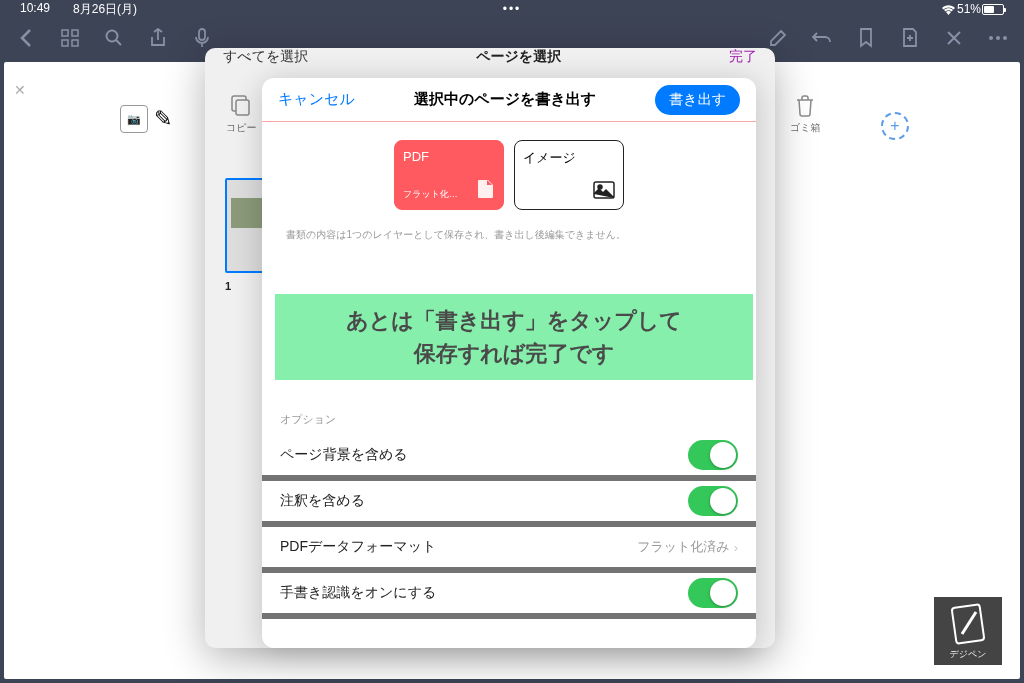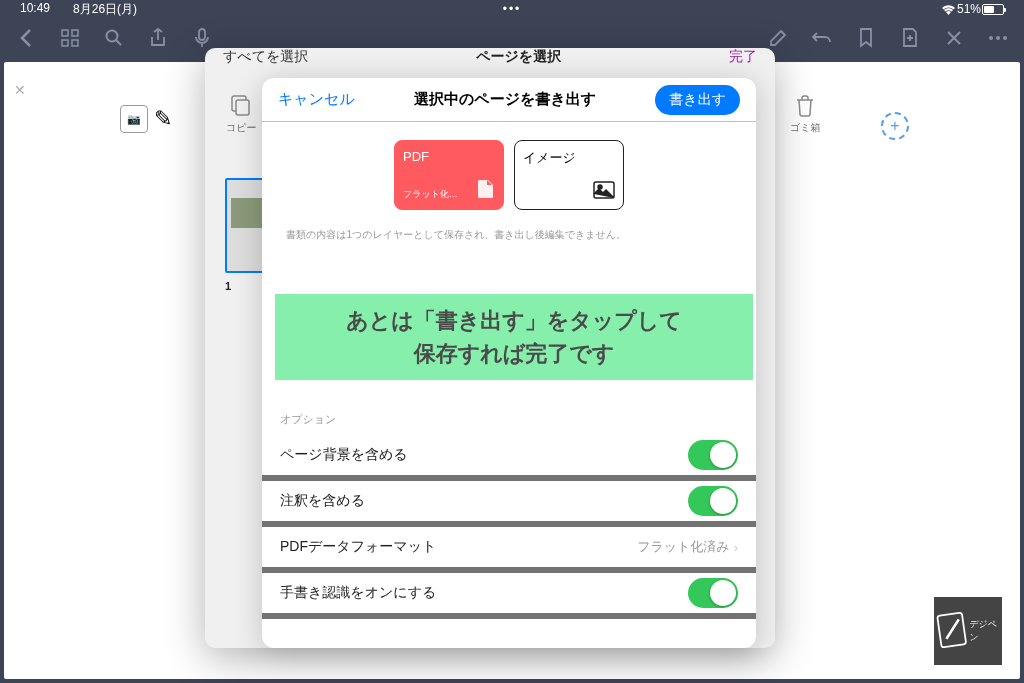--- a/index.html
+++ b/index.html
@@ -44,21 +44,21 @@
 .options-toggle{display:flex;align-items:center;justify-content:center;gap:6px;font-size:11px;color:#555;padding:8px;font-weight:500}
 .annotation-overlay{position:absolute;top:294px;left:275px;width:478px;height:86px;background:#86efac;display:flex;flex-direction:column;align-items:center;justify-content:center;font-size:22px;font-weight:700;color:#4a4a4a;line-height:1.5;font-family:"Hiragino Maru Gothic ProN",sans-serif}
 .options-section{position:absolute;top:326px;left:0;right:0}
 .opt-header{font-size:11px;color:#999;padding:8px 18px}
 .opt-row{height:46px;display:flex;align-items:center;justify-content:space-between;padding:0 18px;border-bottom:6px solid #737373;font-size:14px;color:#222}
 .opt-row:first-of-type{border-top:1px solid #eee}
 .toggle-switch{width:50px;height:30px;background:#34c759;border-radius:15px;position:relative}
 .toggle-knob{position:absolute;right:2px;top:2px;width:26px;height:26px;background:#fff;border-radius:50%;box-shadow:0 1px 3px rgba(0,0,0,.3)}
 .opt-value{color:#999;font-size:13px;display:flex;align-items:center;gap:4px}
 .chevron{color:#ccc}
-.logo-badge{position:absolute;bottom:18px;right:22px;width:68px;height:68px;background:#444;display:flex;flex-direction:row;align-items:center;justify-content:center;color:#fff;font-size:9px}
+.logo-badge{position:absolute;bottom:18px;right:22px;width:68px;height:68px;background:#444;display:flex;flex-direction:column;align-items:center;justify-content:center;color:#fff;font-size:9px}
 .logo-badge svg{margin-bottom:2px}
 </style>
 </head>
 <body>
 
 <div class="status-bar">
   <div class="status-left">
     <span>10:49</span>
     <span>8月26日(月)</span>
   </div>

